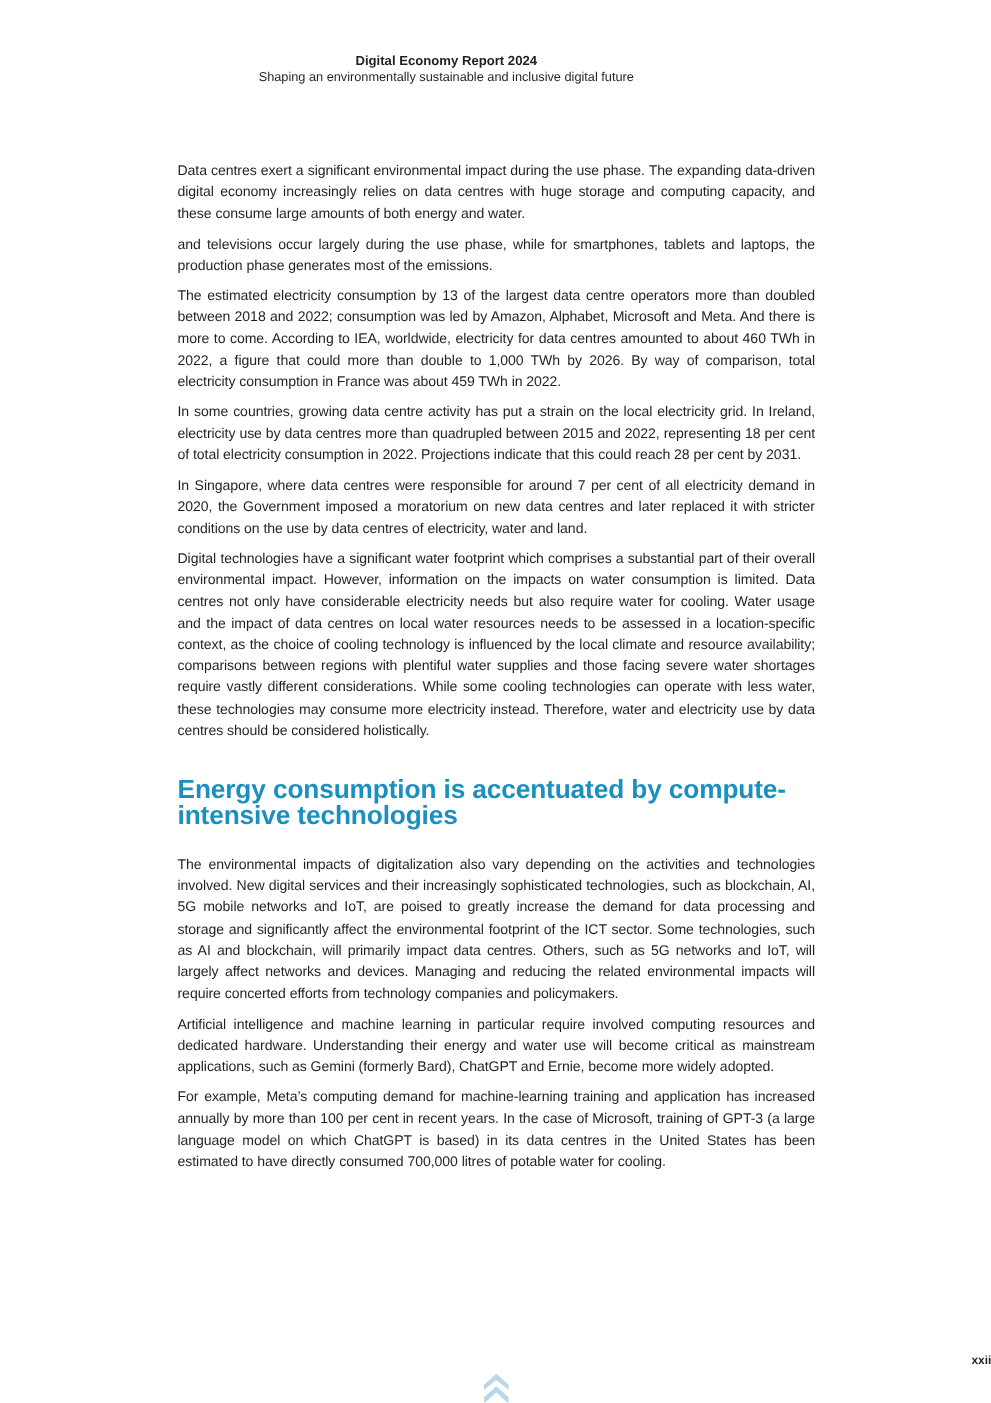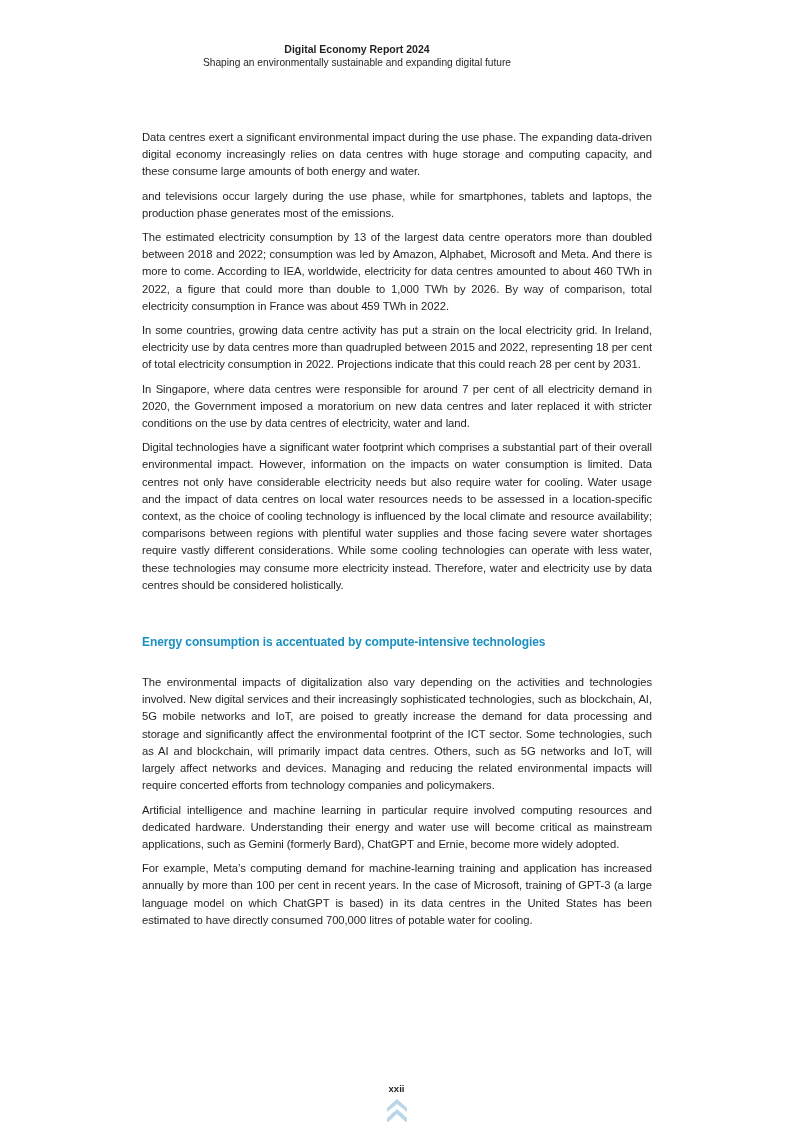--- a/index.html
+++ b/index.html
@@ -40,52 +40,53 @@
       width: 510px;
     }
     .para {
       font-size: 11.25px;
       line-height: 17.2px;
       text-align: justify;
       margin: 0 0 7px 0;
       letter-spacing: -0.05px;
     }
     .section-heading {
-      font-size: 12px;
+      font-size: 21px;
       font-weight: bold;
       line-height: 21px;
       color: #1a8fc0;
-      margin: 38px 0 21px 0;
+      margin: 27px 0 21px 0;
       letter-spacing: -0.1px;
     }
     .footer {
       position: absolute;
       top: 1083px;
       left: 0;
       width: 793px;
       text-align: center;
     }
     .page-number {
       font-size: 9.5px;
       font-weight: bold;
       color: #231f20;
       line-height: 12px;
+      text-align: right;
     }
     .scroll-top-icon {
       display: inline-block;
       margin-top: 4px;
       cursor: pointer;
     }
   </style>
 </head>
 <body>
 
 <div class="running-header">
   <div class="title">Digital Economy Report 2024</div>
-  <div class="subtitle">Shaping an environmentally sustainable and expanding digital future</div>
+  <div class="subtitle">Shaping an environmentally sustainable and inclusive digital future</div>
 </div>
 
 <div class="content">
   <p class="para">Data centres exert a significant environmental impact during the use phase. The expanding data-driven digital economy increasingly relies on data centres with huge storage and computing capacity, and these consume large amounts of both energy and water.</p>
   <p class="para">and televisions occur largely during the use phase, while for smartphones, tablets and laptops, the production phase generates most of the emissions.</p>
   <p class="para">The estimated electricity consumption by 13 of the largest data centre operators more than doubled between 2018 and 2022; consumption was led by Amazon, Alphabet, Microsoft and Meta. And there is more to come. According to IEA, worldwide, electricity for data centres amounted to about 460 TWh in 2022, a figure that could more than double to 1,000 TWh by 2026. By way of comparison, total electricity consumption in France was about 459 TWh in 2022.</p>
   <p class="para">In some countries, growing data centre activity has put a strain on the local electricity grid. In Ireland, electricity use by data centres more than quadrupled between 2015 and 2022, representing 18 per cent of total electricity consumption in 2022. Projections indicate that this could reach 28 per cent by 2031.</p>
   <p class="para">In Singapore, where data centres were responsible for around 7 per cent of all electricity demand in 2020, the Government imposed a moratorium on new data centres and later replaced it with stricter conditions on the use by data centres of electricity, water and land.</p>
   <p class="para">Digital technologies have a significant water footprint which comprises a substantial part of their overall environmental impact. However, information on the impacts on water consumption is limited. Data centres not only have considerable electricity needs but also require water for cooling. Water usage and the impact of data centres on local water resources needs to be assessed in a location-specific context, as the choice of cooling technology is influenced by the local climate and resource availability; comparisons between regions with plentiful water supplies and those facing severe water shortages require vastly different considerations. While some cooling technologies can operate with less water, these technologies may consume more electricity instead. Therefore, water and electricity use by data centres should be considered holistically.</p>
 

